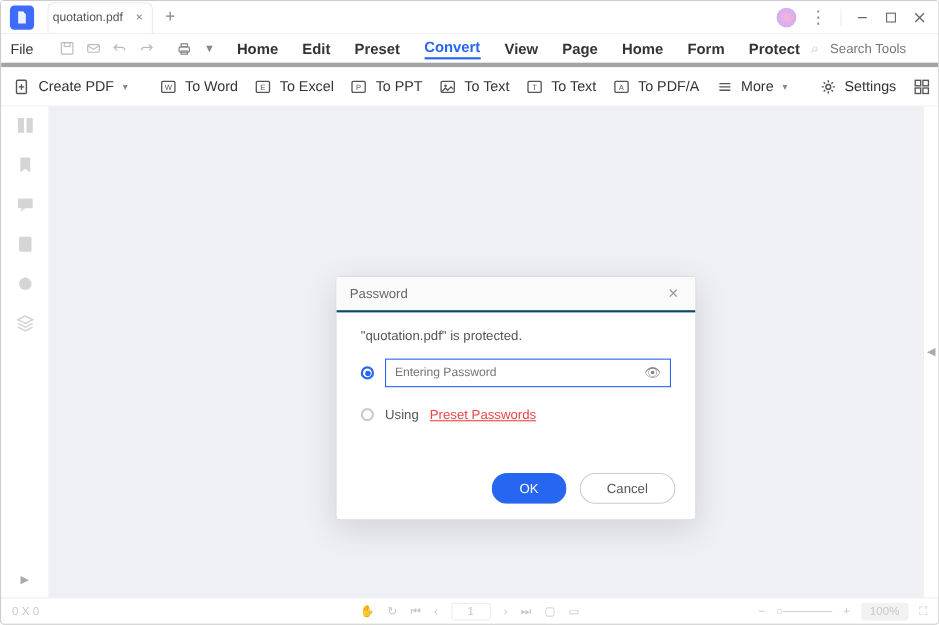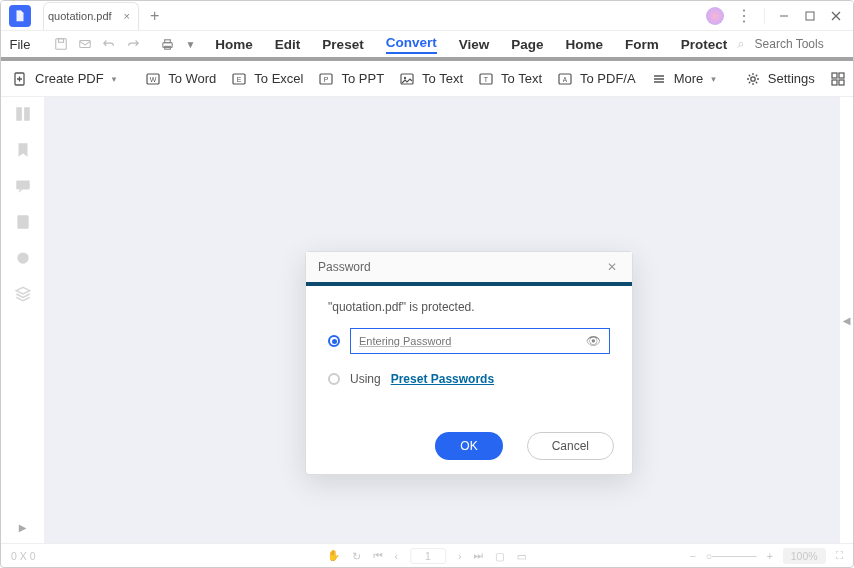--- a/index.html
+++ b/index.html
@@ -46,34 +46,34 @@
 
   
   .statusbar { position:absolute; bottom:0; left:0; right:0; height:24px; border-top:1px solid #eee; display:flex; align-items:center; padding:0 10px; font-size:10.5px; color:#c8c8c8;}
   .statusbar .center { position:absolute; left:50%; transform:translateX(-50%); display:flex; align-items:center; gap:12px;}
   .statusbar .center .page { border:1px solid #eee; padding:1px 14px; border-radius:3px; color:#c8c8c8;}
   .statusbar .right { margin-left:auto; display:flex; align-items:center; gap:10px;}
   .statusbar .zoom-pct { background:#f2f2f2; padding:2px 8px; border-radius:3px;}
 
   
   .dialog { position:absolute; left:260px; top:154px; width:328px; background:#fff; border:1px solid #ddd; border-radius:4px; box-shadow:0 8px 30px rgba(0,0,0,0.12);}
-  .dlg-title { display:flex; align-items:center; padding:8px 12px; font-size:12px; color:#666; border-bottom:4px solid #0c4a6e; background:#fafafa;}
+  .dlg-title { display:flex; align-items:center; padding:8px 12px; font-size:12px; color:#666; border-bottom:2px solid #0c4a6e; background:#fafafa;}
   .dlg-title .dlg-close { margin-left:auto; color:#999; cursor:pointer; width:16px; text-align:center;}
   .dlg-body { padding:14px 22px 18px 22px; font-size:12px; color:#555;}
   .dlg-body .msg { margin-bottom:14px;}
   .dlg-body .label { font-weight:600; color:#333; margin-bottom:12px;}
   .opt-row { display:flex; align-items:center; gap:10px; margin-bottom:14px;}
   .radio { width:12px; height:12px; border-radius:50%; border:2px solid #2766f0; display:flex; align-items:center; justify-content:center; flex-shrink:0;}
   .radio.checked::after { content:''; width:5px; height:5px; background:#2766f0; border-radius:50%; }
   .radio.unchecked { border-color:#ccc;}
   .pw-input { flex:1; border:1.5px solid #2766f0; padding:5px 8px; font-size:11px; position:relative; display:flex; align-items:center; border-radius:0;}
-  .pw-input input { border:none; outline:none; flex:1; font-size:11px; background:transparent;text-decoration:underline;}
+  .pw-input input { border:none; outline:none; flex:1; font-size:11px; background:transparent;}
   .pw-input .eye { color:#888; font-size:12px;}
-  .preset-link { color:#0369a1; text-decoration:underline; cursor:pointer;font-weight:bold;}
-  .dlg-footer { display:flex; justify-content:flex-end; gap:24px; padding:14px 18px;}
+  .preset-link { color:#ef4444; text-decoration:underline; cursor:pointer;}
+  .dlg-footer { display:flex; justify-content:flex-end; gap:12px; padding:14px 18px;}
   .btn { padding:6px 24px; border-radius:14px; font-size:12px; cursor:pointer; border:1px solid transparent;}
   .btn-primary { background:#2766f0; color:#fff;}
   .btn-secondary { background:#fff; border-color:#ccc; color:#555;}
 
   svg { display:block;}
 </style>
 </head>
 <body>
 
 <div class="titlebar">

